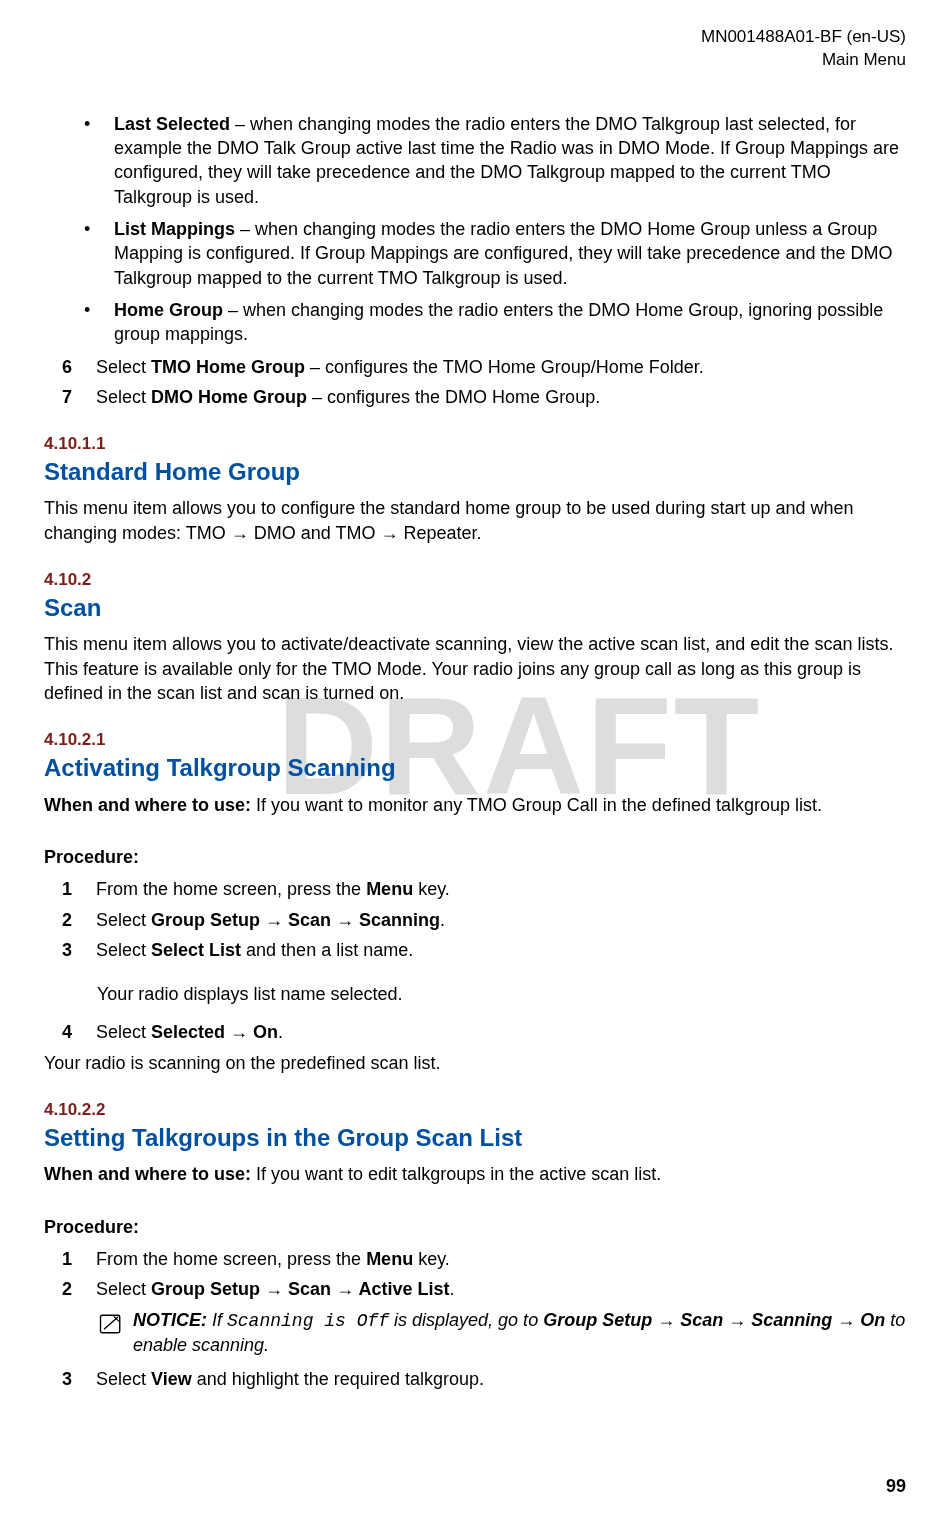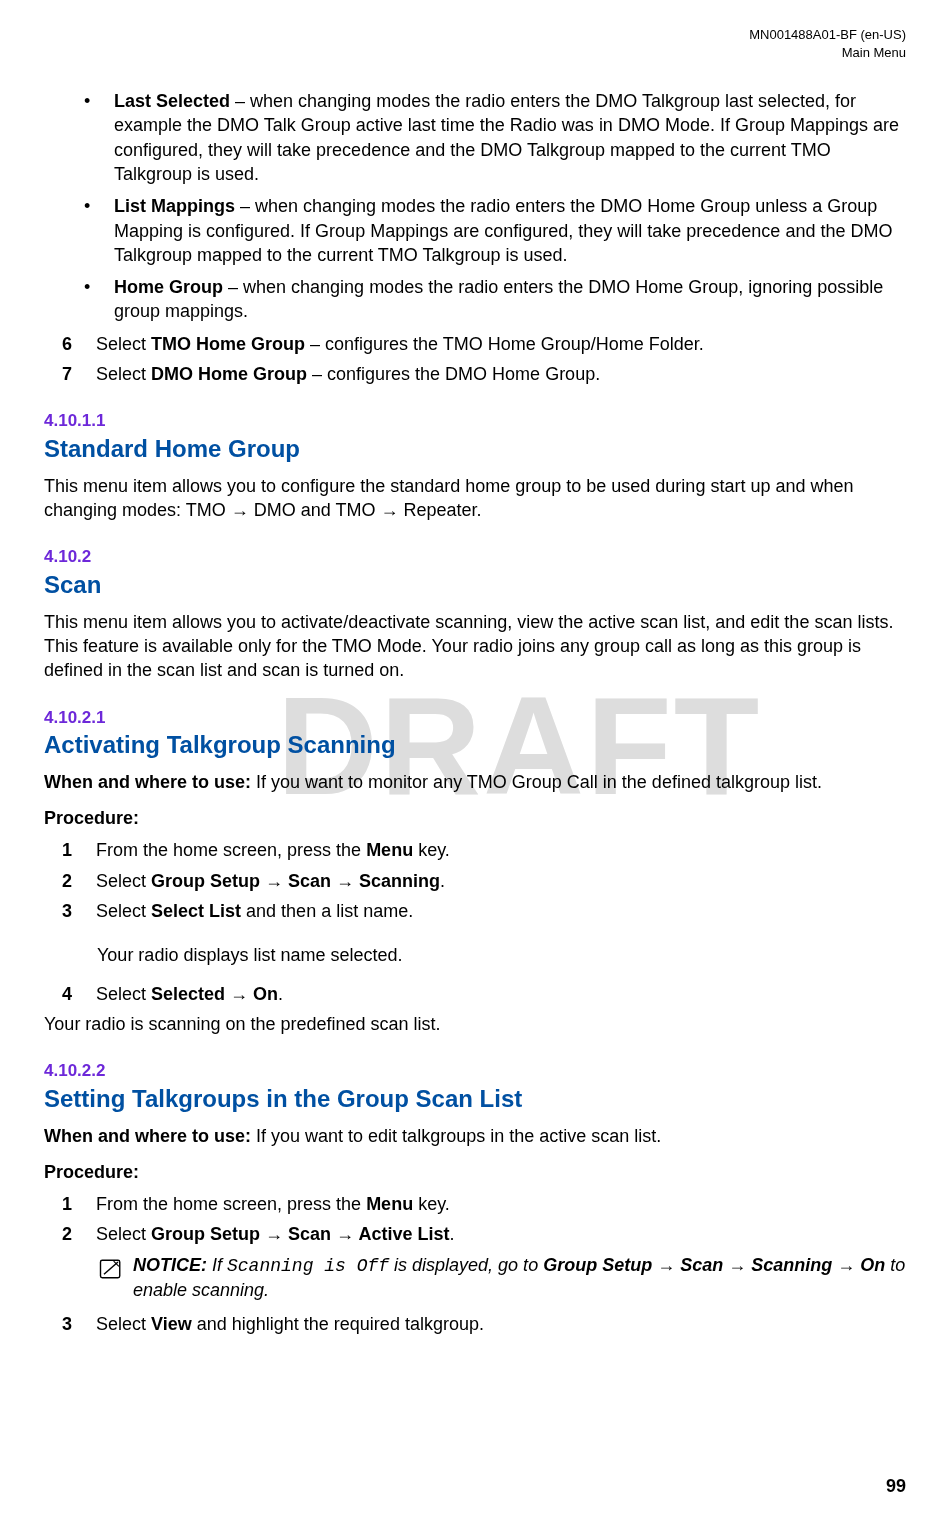--- a/index.html
+++ b/index.html
@@ -25,35 +25,35 @@
       z-index: 0;
       letter-spacing: 2px;
       user-select: none;
       pointer-events: none;
       font-family: Arial, sans-serif;
       margin-left: 44px;
     }
     .content { position: relative; z-index: 1; }
     .header-right {
       text-align: right;
-      font-size: 13px;
-      margin-bottom: 28px;
+      font-size: 17px;
+      margin-bottom: 40px;
     }
     .header-right span { display: block; }
     .bullet-list { margin-left: 40px; }
     .bullet-item { display: flex; margin-bottom: 8px; }
     .bullet { width: 30px; flex-shrink: 0; }
     .numbered-list { margin-left: 18px; }
     .num-item { display: flex; margin-bottom: 6px; }
     .numcol { width: 34px; flex-shrink: 0; font-weight: bold; }
-    .sec-num { color: #6d28d9; font-size: 17px; font-weight: bold; margin-top: 24px; }
+    .sec-num { color: #7f1d1d; font-size: 17px; font-weight: bold; margin-top: 24px; }
     .sec-title { color: #0050a2; font-size: 24px; font-weight: bold; margin-bottom: 8px; }
     .para { margin-bottom: 8px; }
     .indent-result { margin-left: 53px; margin-top: 20px; margin-bottom: 14px; }
-    .procedure-label { font-weight: bold; margin-top: 12px; margin-bottom: 8px; }
+    .procedure-label { font-weight: bold; margin-top: 28px; margin-bottom: 8px; }
     .notice-row { display: flex; margin-left: 53px; margin-top:4px; margin-bottom: 10px; align-items:flex-start;font-style:italic;}
     .notice-icon { width: 36px; flex-shrink:0; padding-top:2px;}
     .notice-icon svg { width: 28px; height: 28px; }
     .mono { font-family: "Courier New", monospace; }
     .page-number { position: absolute; bottom: 30px; right: 44px; font-size: 18px; font-weight: bold; }
     b { font-weight: bold; }
   </style>
 </head>
 <body>
 

